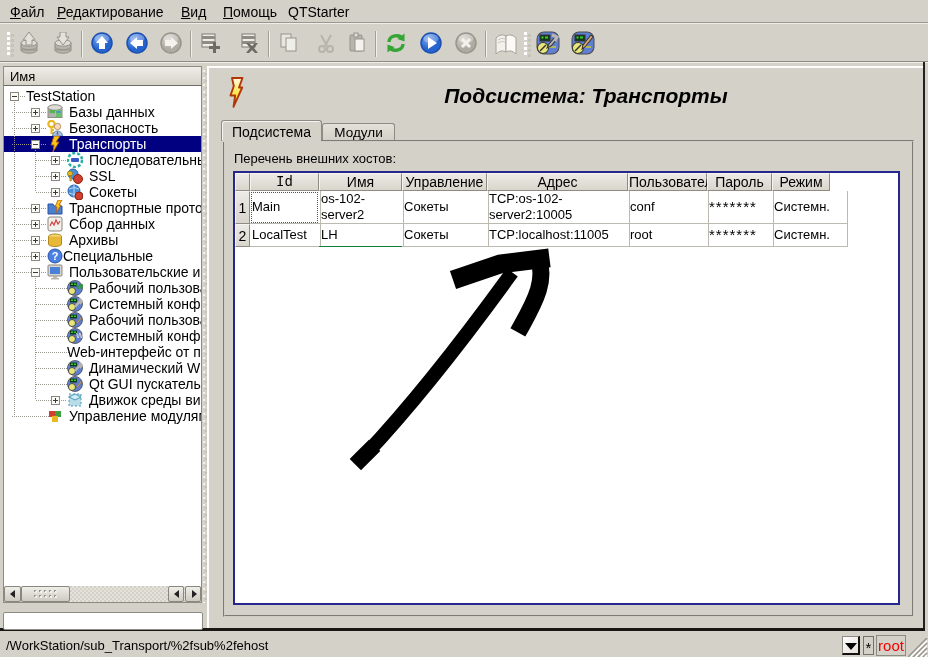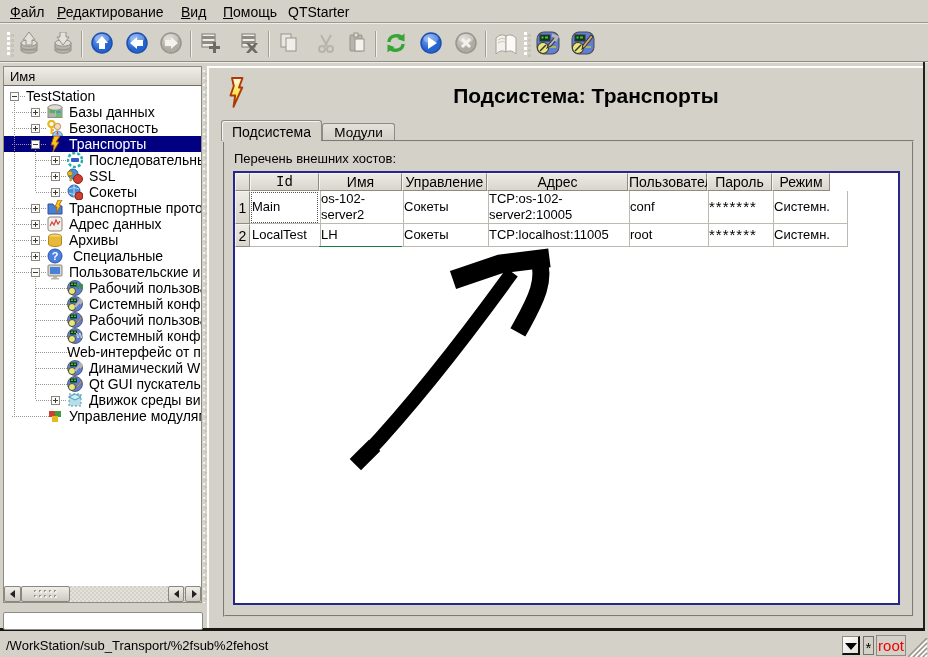--- a/index.html
+++ b/index.html
@@ -234,37 +234,37 @@
       <path d="M11,0 L15,0 L12,5 L14,5 L9,13 L10,7 L8,7 Z" fill="#f8c818" stroke="#b05818" stroke-width="0.8"></path>
     </svg>
     <div class="tree-row" style="left:65px;top:114px;">Транспортные протоколы</div>
     <div class="abs" style="left:8px;top:138px;width:19px;height:1px;background-image:repeating-linear-gradient(90deg,#9a978e 0 1px,transparent 1px 2px);"></div>
     <div class="exp plus" style="left:27px;top:134px;"></div>
     <div class="abs" style="left:37px;top:138px;width:6px;height:1px;background-image:repeating-linear-gradient(90deg,#9a978e 0 1px,transparent 1px 2px);"></div>
     <svg class="abs" style="left:43px;top:130px;" width="16" height="16" viewBox="0 0 16 16">
       <rect x="1" y="1" width="14" height="14" rx="2" fill="#f2f0ea" stroke="#8a8780"></rect>
       <path d="M3,10 L5,6 L7,9 L9,4 L11,8 L13,5" fill="none" stroke="#d04040" stroke-width="1.2"></path>
     </svg>
-    <div class="tree-row" style="left:65px;top:130px;">Адрес данных</div>
+    <div class="tree-row" style="left:65px;top:130px;">Сбор данных</div>
     <div class="abs" style="left:8px;top:154px;width:19px;height:1px;background-image:repeating-linear-gradient(90deg,#9a978e 0 1px,transparent 1px 2px);"></div>
     <div class="exp plus" style="left:27px;top:150px;"></div>
     <div class="abs" style="left:37px;top:154px;width:6px;height:1px;background-image:repeating-linear-gradient(90deg,#9a978e 0 1px,transparent 1px 2px);"></div>
     <svg class="abs" style="left:43px;top:146px;" width="16" height="16" viewBox="0 0 16 16">
       <ellipse cx="8" cy="4.5" rx="6.5" ry="2.5" fill="#f5d878" stroke="#b08820"></ellipse>
       <path d="M1.5,4.5 L1.5,12 A6.5,2.5 0 0 0 14.5,12 L14.5,4.5" fill="#e8b838" stroke="#b08820"></path>
     </svg>
     <div class="tree-row" style="left:65px;top:146px;">Архивы</div>
     <div class="abs" style="left:8px;top:170px;width:19px;height:1px;background-image:repeating-linear-gradient(90deg,#9a978e 0 1px,transparent 1px 2px);"></div>
     <div class="exp plus" style="left:27px;top:166px;"></div>
     <div class="abs" style="left:37px;top:170px;width:6px;height:1px;background-image:repeating-linear-gradient(90deg,#9a978e 0 1px,transparent 1px 2px);"></div>
     <svg class="abs" style="left:43px;top:162px;" width="16" height="16" viewBox="0 0 16 16">
       <circle cx="8" cy="8" r="7" fill="#4a80e0" stroke="#2a50a8"></circle>
       <text x="8" y="12" font-size="11" font-weight="bold" fill="#fff" text-anchor="middle">?</text>
     </svg>
-    <div class="tree-row" style="left:69px;top:162px;text-align:right;">Специальные</div>
+    <div class="tree-row" style="left:59px;top:162px;text-align:right;">Специальные</div>
     <div class="abs" style="left:8px;top:186px;width:19px;height:1px;background-image:repeating-linear-gradient(90deg,#9a978e 0 1px,transparent 1px 2px);"></div>
     <div class="exp " style="left:27px;top:182px;"></div>
     <div class="abs" style="left:37px;top:186px;width:6px;height:1px;background-image:repeating-linear-gradient(90deg,#9a978e 0 1px,transparent 1px 2px);"></div>
     <svg class="abs" style="left:43px;top:178px;" width="16" height="16" viewBox="0 0 16 16">
       <rect x="1" y="1" width="14" height="11" rx="1" fill="#d8d5ce" stroke="#8a8780"></rect>
       <rect x="3" y="3" width="10" height="7" fill="#4a80d8"></rect>
       <rect x="6" y="12" width="4" height="2" fill="#b8b5ac"></rect>
       <rect x="4" y="14" width="8" height="1.5" fill="#b8b5ac"></rect>
     </svg>
     <div class="tree-row" style="left:65px;top:178px;">Пользовательские интерфейсы</div>
@@ -556,21 +556,21 @@
   <defs>
       <linearGradient id="boltg" x1="0" y1="0" x2="0" y2="1">
     <stop offset="0%" stop-color="#fffbe8"></stop>
         <stop offset="45%" stop-color="#ffe95e"></stop>
         <stop offset="100%" stop-color="#ffce00"></stop>
   </linearGradient>
     </defs>
   <path d="M5,2 L15.5,2 L12,11.5 L15.2,11.5 L6.5,30.8 L8.2,19.5 L3.5,19.5 L6.8,10 Z" fill="url(#boltg)" stroke="#b03808" stroke-width="1.9" stroke-linejoin="round"></path>
 </svg>
 <div class="abs" style="left:256px;top:84px;width:660px;text-align:center;
-     font-size:21px;font-weight:bold;">Подсистема: Транспорты</div>
+     font-size:21px;font-weight:bold;font-style:italic;">Подсистема: Транспорты</div>
 
 <div class="abs" style="left:221px;top:120px;width:101px;height:21px;box-sizing:border-box;
      background:#d4d1c9;border:1px solid #8e8b83;border-bottom:none;border-radius:3px 3px 0 0;
      box-shadow:inset 1px 1px 0 #f5f4f0;"></div>
 <div class="abs" style="left:322px;top:123px;width:73px;height:18px;box-sizing:border-box;
      background:linear-gradient(#e4e1da,#d2cfc6);border:1px solid #8e8b83;border-bottom:none;border-radius:3px 3px 0 0;"></div>
 <div class="abs" style="left:221px;top:124px;width:101px;text-align:center;font-size:14px;">Подсистема</div>
 <div class="abs" style="left:322px;top:125px;width:73px;text-align:center;font-size:13.5px;">Модули</div>
 
 <div class="abs" style="left:223px;top:140px;width:691px;height:477px;box-sizing:border-box;

